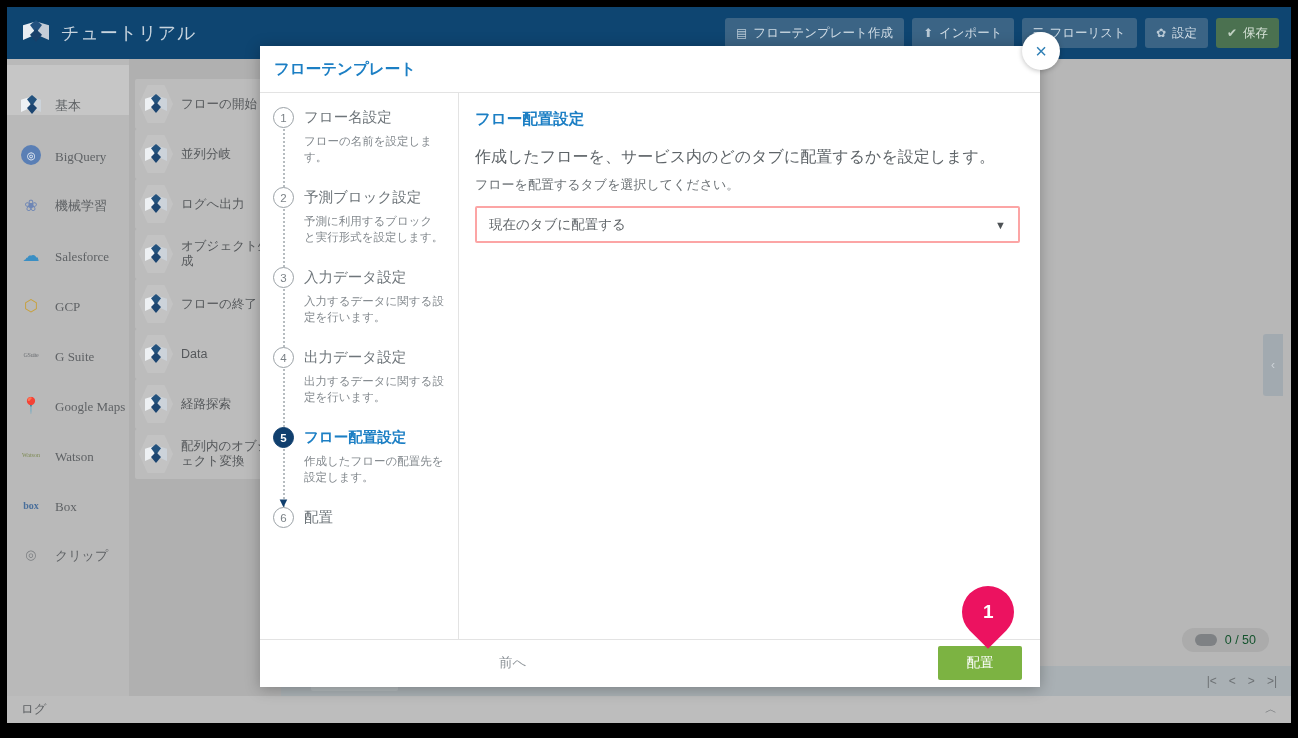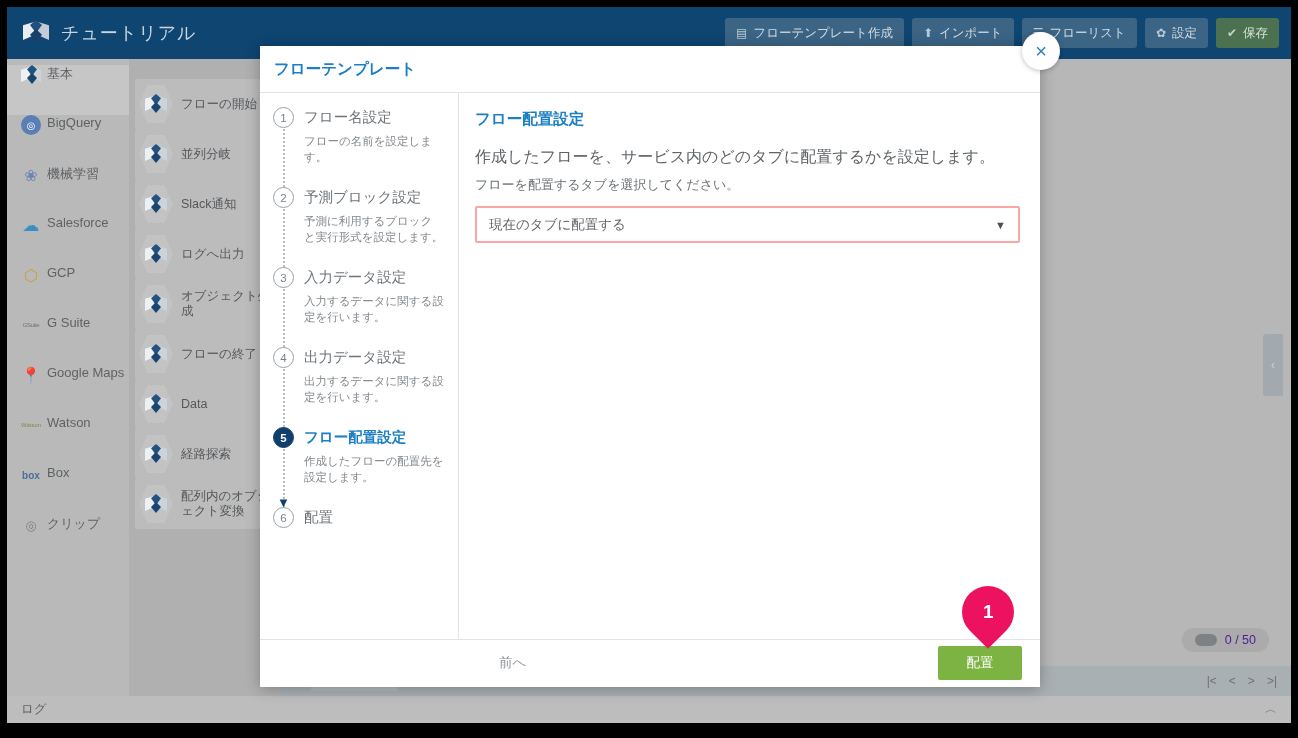--- a/index.html
+++ b/index.html
@@ -44,24 +44,25 @@
   .hicon { font-size: 12px; opacity: .85; display:inline-block; }
 
   
   .sidebar {
     position: absolute; left: 0; top: 52px;
     width: 122px; height: 637px;
     background: #b9b9b9;
     padding-top: 6px;
   }
   .side-item {
-    height: 50px; display: flex; align-items: flex-start;
-    padding-left: 14px; gap: 6px;
+    height: 50px; display: flex; align-items: flex-end;
+    padding-left: 14px; gap: 14px;
     font-size: 13px; color: #5f6265; cursor: pointer;
     position: relative;
+    font-family: Liberation Serif, serif;
   }
   .side-item.active { background: #c6c6c6; }
   .side-item.active:after {
     content: ""; position: absolute; right: -7px; top: 17px;
     border-top: 8px solid transparent; border-bottom: 8px solid transparent;
     border-left: 8px solid #c6c6c6;
   }
   .side-ico {
     width: 20px; height: 20px; flex: 0 0 20px;
     display: flex; align-items: center; justify-content: center;
@@ -120,21 +121,21 @@
     width: 20px; height: 62px; background: #a2aab0;
     border-radius: 3px 0 0 3px;
     display: flex; align-items: center; justify-content: center;
     color: #cdd3d7; font-size: 12px; cursor: pointer;
   }
   .counter-badge {
     position: absolute; right: 22px; bottom: 44px;
     background: #ababab; border-radius: 13px;
     height: 24px; padding: 0 13px;
     display: flex; align-items: center; gap: 8px;
-    color: #4c1d95; font-size: 12.5px;
+    color: #14532d; font-size: 12.5px;
   }
   .toggle-pill {
     width: 22px; height: 12px; background: #7e8184; border-radius: 7px;
   }
 
   
   .tabbar {
     position: absolute; left: 274px; top: 659px;
     width: 1010px; height: 30px;
     background: #a9b0b4;
@@ -412,32 +413,20 @@
     <div class="block-item">
       <span class="block-hex">
         <span class="hexbg"></span>
         <span class="blockcube">
             <i class="lt"></i>
             <i class="rt"></i>
             <i class="ct"></i>
             <i class="cb"></i>
           </span>
       </span>
-      <span class="block-label">Slack通知</span>
-    </div>
-    <div class="block-item">
-      <span class="block-hex">
-        <span class="hexbg"></span>
-        <span class="blockcube">
-            <i class="lt"></i>
-            <i class="rt"></i>
-            <i class="ct"></i>
-            <i class="cb"></i>
-          </span>
-      </span>
       <span class="block-label">ログへ出力</span>
     </div>
     <div class="block-item">
       <span class="block-hex">
         <span class="hexbg"></span>
         <span class="blockcube">
             <i class="lt"></i>
             <i class="rt"></i>
             <i class="ct"></i>
             <i class="cb"></i>

